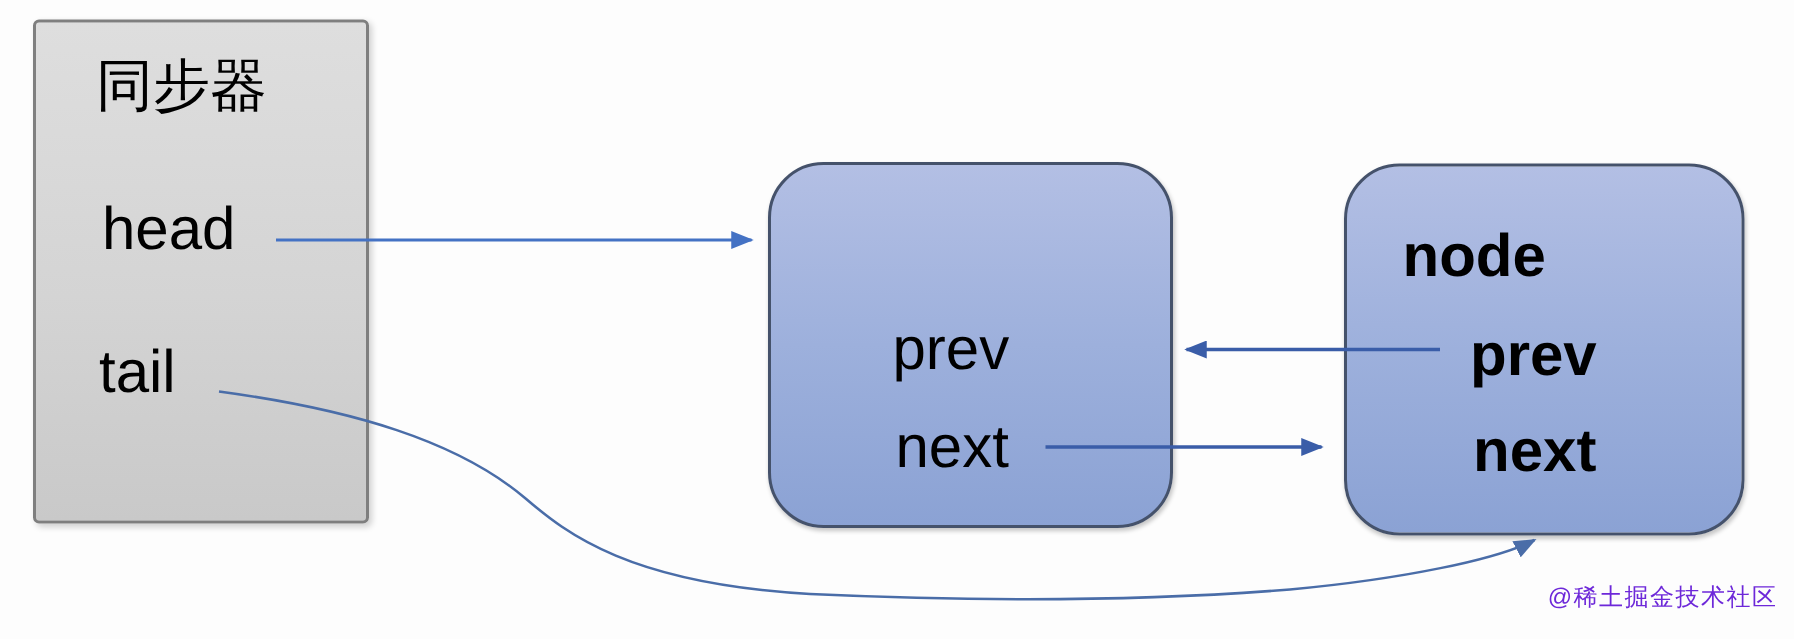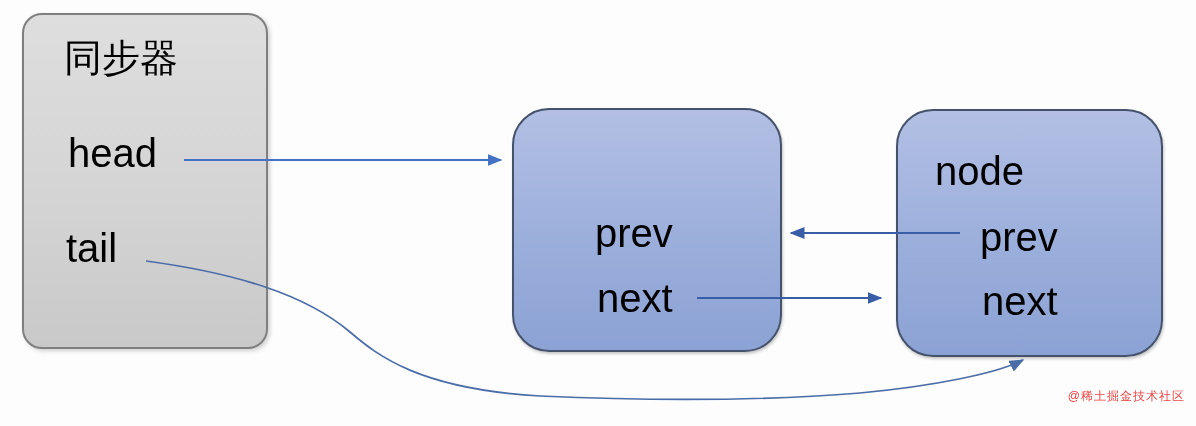--- a/index.html
+++ b/index.html
@@ -21,60 +21,60 @@
   }
   .box .t {
     position: absolute;
     line-height: 1;
     color: #000;
     white-space: nowrap;
   }
   
   .box.gray {
     left: 22px; top: 13px;
-    width: 246px; height: 336px;
+    width: 224px; height: 336px;
     border: 2px solid #7f7f7f;
-    border-radius: 20px;
+    border-radius: 4px;
     background: linear-gradient(180deg, #dedede 0%, #d4d4d4 55%, #c9c9c9 100%);
     box-shadow: 2px 2px 4px rgba(0,0,0,0.18);
   }
   .gray .box-title { left: 40px; top: 24px;  font-size: 38px; }
   .gray .f-head    { left: 44px; top: 118px; font-size: 40px; }
   .gray .f-tail    { left: 42px; top: 213px; font-size: 40px; }
 
   
   .box.blue {
     border: 2px solid #45526b;
     border-radius: 37px;
     background: linear-gradient(180deg, #b3bfe4 0%, #9db0dc 50%, #8ba2d4 100%);
     box-shadow: 1px 2px 3px rgba(0,0,0,0.22);
   }
   #headnode-box { left: 512px; top: 108px; width: 270px; height: 244px; }
   #headnode-box .box-title { left: 0; right: 0; top: 30px;  font-size: 40px; text-align: center; }
   #headnode-box .f-prev    { left: 81px; top: 103px; font-size: 40px; }
   #headnode-box .f-next    { left: 83px; top: 168px; font-size: 40px; }
 
-  #node-box { left: 896px; top: 109px; width: 267px; height: 248px; }
+  #node-box { left: 896px; top: 109px; width: 267px; height: 248px; font-weight: bold; }
   #node-box .box-title { left: 37px; top: 40px;  font-size: 40px; }
   #node-box .f-prev    { left: 82px; top: 106px; font-size: 40px; }
   #node-box .f-next    { left: 84px; top: 170px; font-size: 40px; }
 
   .arrows-layer {
     position: absolute;
     left: 0; top: 0;
     width: 1196px; height: 426px;
     pointer-events: none;
   }
   .watermark {
     position: absolute;
     right: 11px;
     top: 388px;
-    font-size: 12px;
+    font-size: 16px;
     letter-spacing: 1px;
-    color: #ef4444;
+    color: #6d28d9;
     white-space: nowrap;
   }
 </style>
 </head>
 <body>
 
 <div class="canvas">
 
   <div class="box gray">
     <div class="t box-title">同步器</div>

